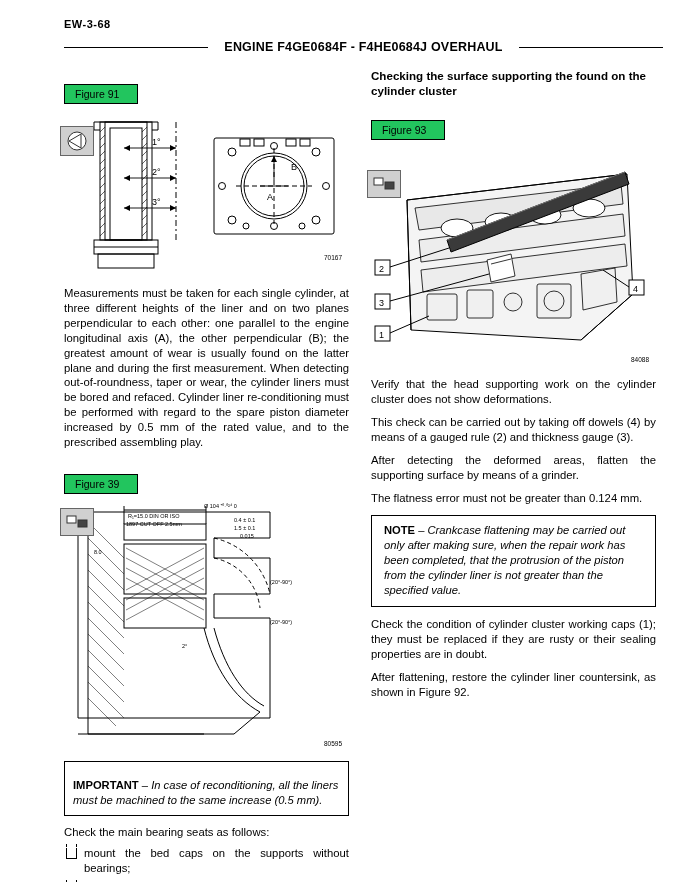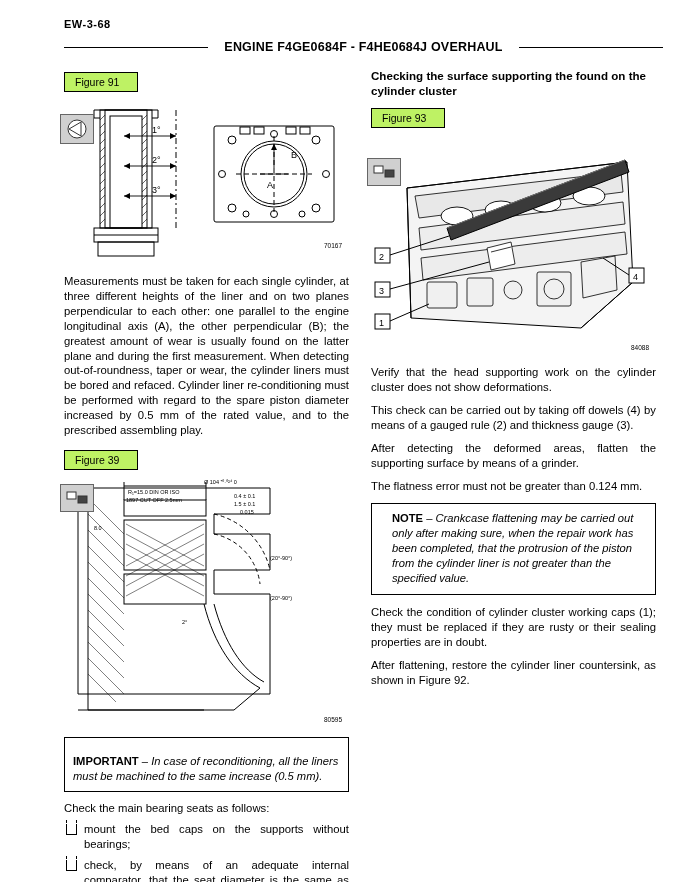--- a/index.html
+++ b/index.html
@@ -33,37 +33,37 @@
   }
   .col{width:285px;position:relative;}
   .fig-label{
     border:1px solid #000;
     font-size:10.5px;
     padding:3px 10px 3px 10px;
     display:inline-block;
     min-width:74px;
     text-align:left;
     box-sizing:border-box;
-    background:#bef264;
-    margin:4px 0 4px 0;
+    background:#22c55e;
+    margin:16px 0 4px 0;
   }
   .fig-box{
     position:relative;
     border:0;
     margin:0 0 8px 0;
   }
   p{
     font-size:11.3px;line-height:1.32;margin:0 0 8px 0;text-align:justify;
   }
   p.tight{margin-bottom:6px;}
   .sec-title{
     font-size:11.6px;font-weight:bold;line-height:1.3;margin:0 0 6px 0;
   }
   .notebox{
-    border:1px solid #000;padding:7px 8px 8px 20px;margin:10px 0 10px 0;
+    border:1px solid #000;padding:7px 8px 8px 12px;margin:10px 0 10px 0;
     font-size:11.2px;line-height:1.33;
   }
   .notebox .lbl{font-weight:bold;font-style:normal;}
   .notebox em{font-style:italic;}
   .impbox{
     border:1px solid #000;padding:16px 8px 7px 8px;margin:8px 0 9px 0;
     font-size:11.2px;line-height:1.33;
   }
   .impbox .lbl{font-weight:bold;}
   .impbox em{font-style:italic;}

